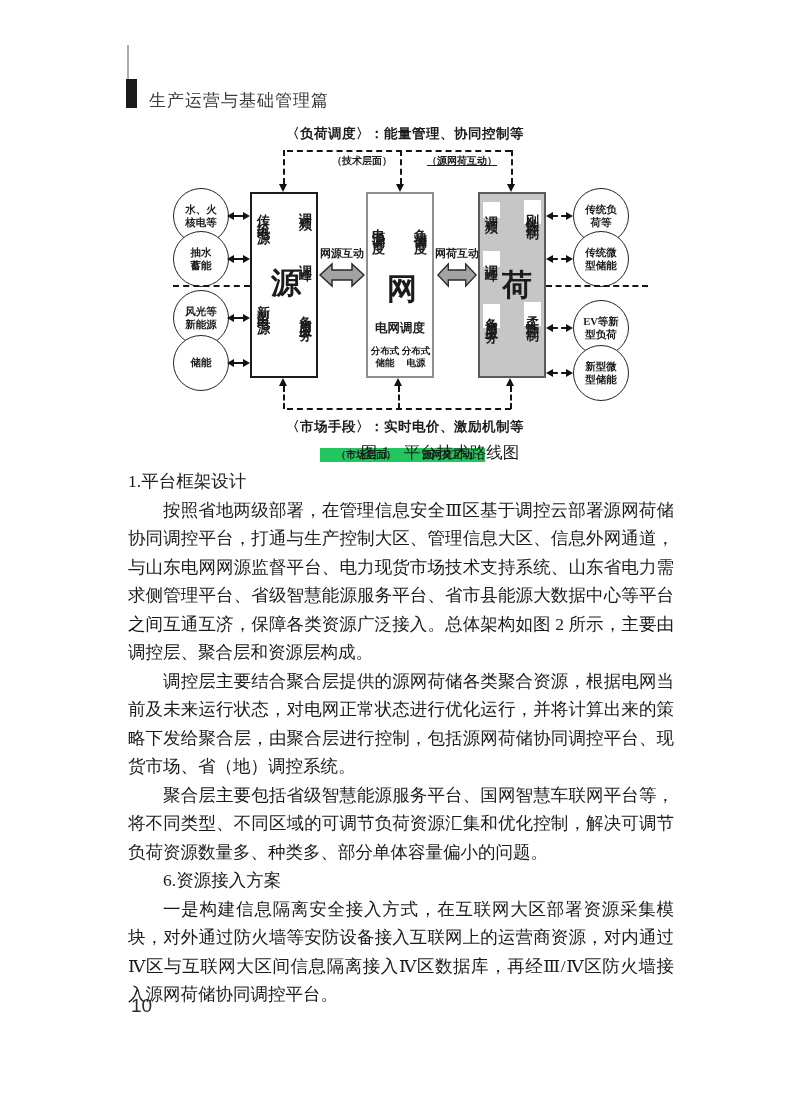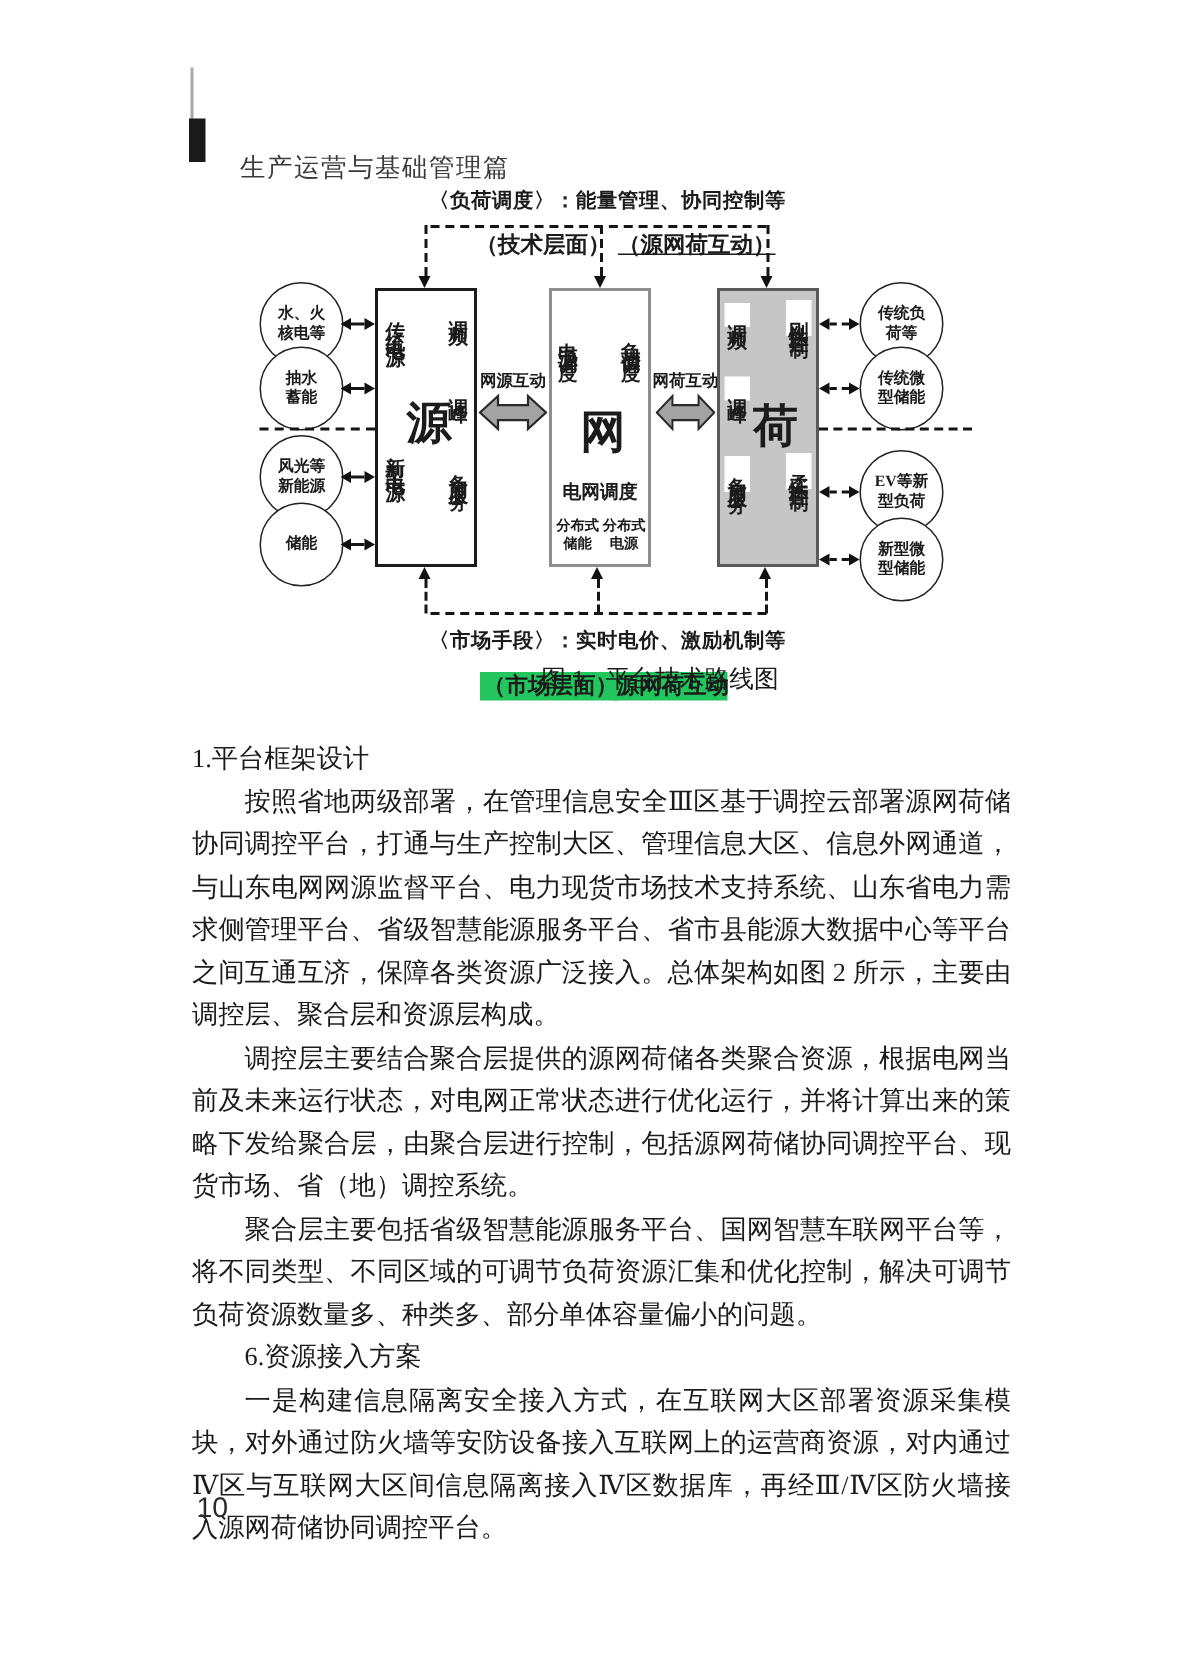--- a/index.html
+++ b/index.html
@@ -2,32 +2,32 @@
 <html><head>
 <meta charset="utf-8">
 <style>
   html,body{margin:0;padding:0;background:#9a9a9a;}
   .page{position:relative;width:800px;height:1118px;margin:0 auto;background:#ffffff;
         font-family:"Liberation Serif","DejaVu Serif",serif;color:#1b1b1b;overflow:hidden;}
 
   
   .hdr-grayline{position:absolute;left:127px;top:45px;width:2px;height:36px;background:#aaa;}
   .hdr-blackbar{position:absolute;left:126px;top:79px;width:11px;height:29px;background:#1a1a1a;}
-  .hdr-title{position:absolute;left:144px;top:84px;font-size:17px;letter-spacing:1px;color:#3a3a3a;margin:16px;font-weight:400;}
+  .hdr-title{position:absolute;left:144px;top:84px;font-size:17px;letter-spacing:1px;color:#3a3a3a;margin:5px;font-weight:400;}
 
   
   .figure{position:absolute;left:120px;top:125px;width:565px;height:342px;font-size:13px;}
   .abs{position:absolute;}
   .dashH{position:absolute;height:0;border-top:2px dashed #151515;}
   .dashV{position:absolute;width:0;border-left:2px dashed #151515;}
   .triD{position:absolute;width:0;height:0;border-left:4px solid transparent;border-right:4px solid transparent;border-top:8px solid #111;}
   .triU{position:absolute;width:0;height:0;border-left:4px solid transparent;border-right:4px solid transparent;border-bottom:8px solid #111;}
   .lbl{position:absolute;font-weight:700;text-align:center;white-space:nowrap;}
   .lbl-method{font-size:13.5px;letter-spacing:0.5px;}
-  .lbl-layer{font-size:15px;}
+  .lbl-layer{font-size:10px;}
   .lbl-onln{background:#22c55e;padding:0 2px;margin-top:48px;}
   .lbl-link{font-size:11px;}
   .node{position:absolute;width:54px;height:54px;border:1.7px solid #222;border-radius:50%;background:#fff;
         display:flex;align-items:center;justify-content:center;text-align:center;
         font-size:10.5px;font-weight:700;line-height:1.25;white-space:pre-line;}
   .hlink{position:absolute;display:flex;align-items:center;height:9px;}
   .hlink .dash{flex:1;height:0;border-top:2px dashed #151515;}
   .hlink .tl{width:0;height:0;border-top:4px solid transparent;border-bottom:4px solid transparent;border-right:7px solid #111;}
   .hlink .tr{width:0;height:0;border-top:4px solid transparent;border-bottom:4px solid transparent;border-left:7px solid #111;}
   .box{position:absolute;top:67px;width:68px;height:186px;background:#fff;box-sizing:border-box;}
@@ -39,21 +39,21 @@
   .vt2{letter-spacing:4px;}
   .bigc{position:absolute;font-size:30px;font-weight:700;line-height:1;}
   .cell{position:absolute;background:#fff;writing-mode:vertical-rl;text-orientation:upright;
         font-weight:700;font-size:13px;line-height:1;letter-spacing:4px;padding:4px 2px;}
   .gcenter{position:absolute;left:0;width:100%;text-align:center;font-weight:700;font-size:12.5px;}
   .gsmall{position:absolute;width:30px;text-align:center;font-weight:700;font-size:9.5px;line-height:1.25;}
   .caption{position:absolute;left:170px;top:317px;width:300px;text-align:center;font-size:16.5px;}
   .caption .gap{display:inline-block;width:14px;}
 
   
-  .bodytext{position:absolute;left:128px;top:467px;width:546px;font-size:17.5px;line-height:28.5px;text-align:justify;margin-top:24px;}
+  .bodytext{position:absolute;left:128px;top:467px;width:546px;font-size:17.5px;line-height:28.5px;text-align:justify;}
   .bodytext p{margin:0;text-indent:2em;}
   .bodytext p.flush{text-indent:0;}
   .pagenum{position:absolute;left:131px;top:995px;font-size:19px;color:#2a2a2a;
            font-family:"Liberation Sans","DejaVu Sans",sans-serif;}
 </style>
 </head>
 <body>
 
 <div class="page">
 

